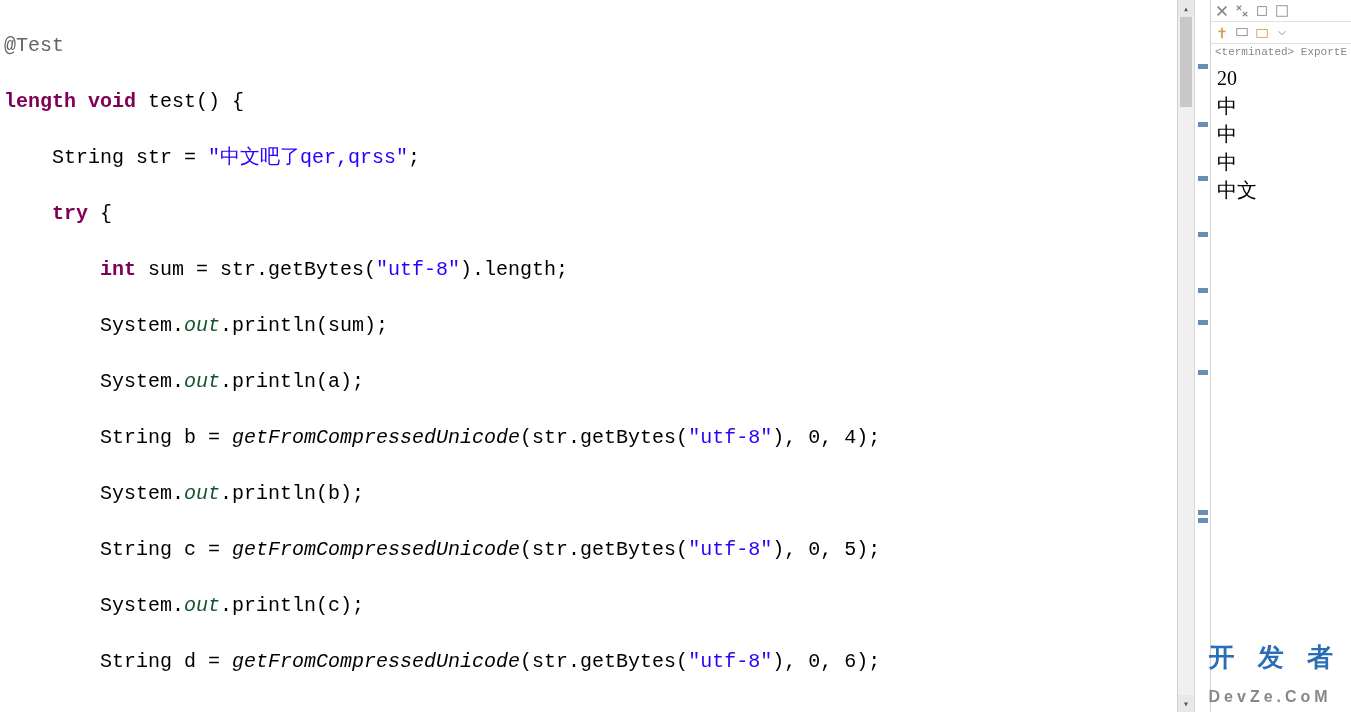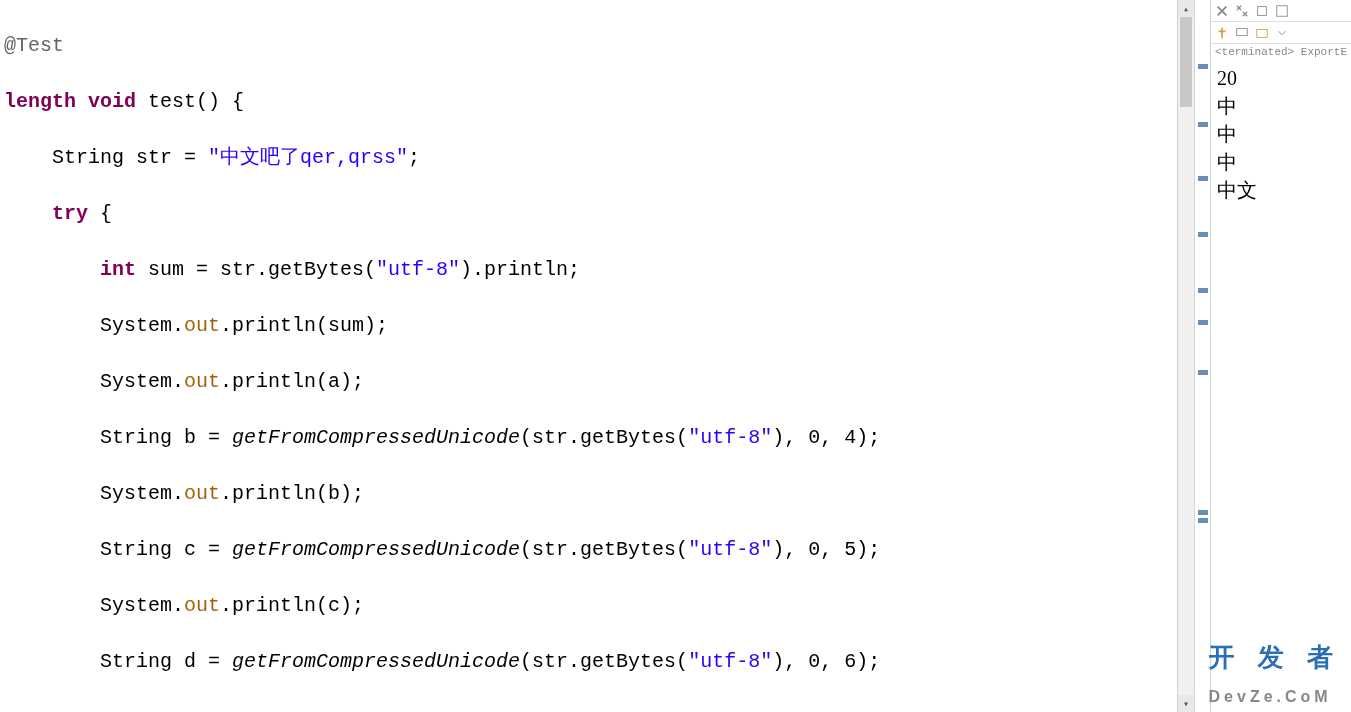--- a/index.html
+++ b/index.html
@@ -78,21 +78,21 @@
 }
 .console-out {
   padding: 4px 6px;
   font-size: 20px;
   font-family: Liberation Serif, serif;
   line-height: 1.4;
 }
 .kw { color: #7f0055; font-weight: bold; }
 .ann { color: #646464; }
 .str { color: #2a00ff; }
-.fld { color: #a16207; }
+.fld { color: #14532d; font-style: italic; }
 .mthd { font-style: italic; }
 .watermark {
   position: absolute;
   right: 10px;
   bottom: 6px;
   font-family: Arial, sans-serif;
   font-size: 26px;
   font-weight: bold;
   letter-spacing: 8px;
 }
@@ -100,21 +100,21 @@
 .wm-bot { color: #888; font-size: 16px; letter-spacing: 4px; margin-top: 13px; }
 </style>
 </head>
 <body>
 
 <div class="editor">
 <div><span class="ann">@Test</span></div>
 <div><span class="kw">length</span> <span class="kw">void</span><span> test() {</span></div>
 <div><span>    String str = </span><span class="str">"中文吧了qer,qrss"</span><span>;</span></div>
 <div>    <span class="kw">try</span><span> {</span></div>
-<div>        <span class="kw">int</span><span> sum = str.getBytes(</span><span class="str">"utf-8"</span><span>).println;</span></div>
+<div>        <span class="kw">int</span><span> sum = str.getBytes(</span><span class="str">"utf-8"</span><span>).length;</span></div>
 <div><span>        System.</span><span class="fld">out</span><span>.println(sum);</span></div>
 <div><span>        System.</span><span class="fld">out</span><span>.println(a);</span></div>
 <div><span>        String b = </span><span class="mthd">getFromCompressedUnicode</span><span>(str.getBytes(</span><span class="str">"utf-8"</span><span>), 0, 4);</span></div>
 <div><span>        System.</span><span class="fld">out</span><span>.println(b);</span></div>
 <div><span>        String c = </span><span class="mthd">getFromCompressedUnicode</span><span>(str.getBytes(</span><span class="str">"utf-8"</span><span>), 0, 5);</span></div>
 <div><span>        System.</span><span class="fld">out</span><span>.println(c);</span></div>
 <div><span>        String d = </span><span class="mthd">getFromCompressedUnicode</span><span>(str.getBytes(</span><span class="str">"utf-8"</span><span>), 0, 6);</span></div>
 
 
 

